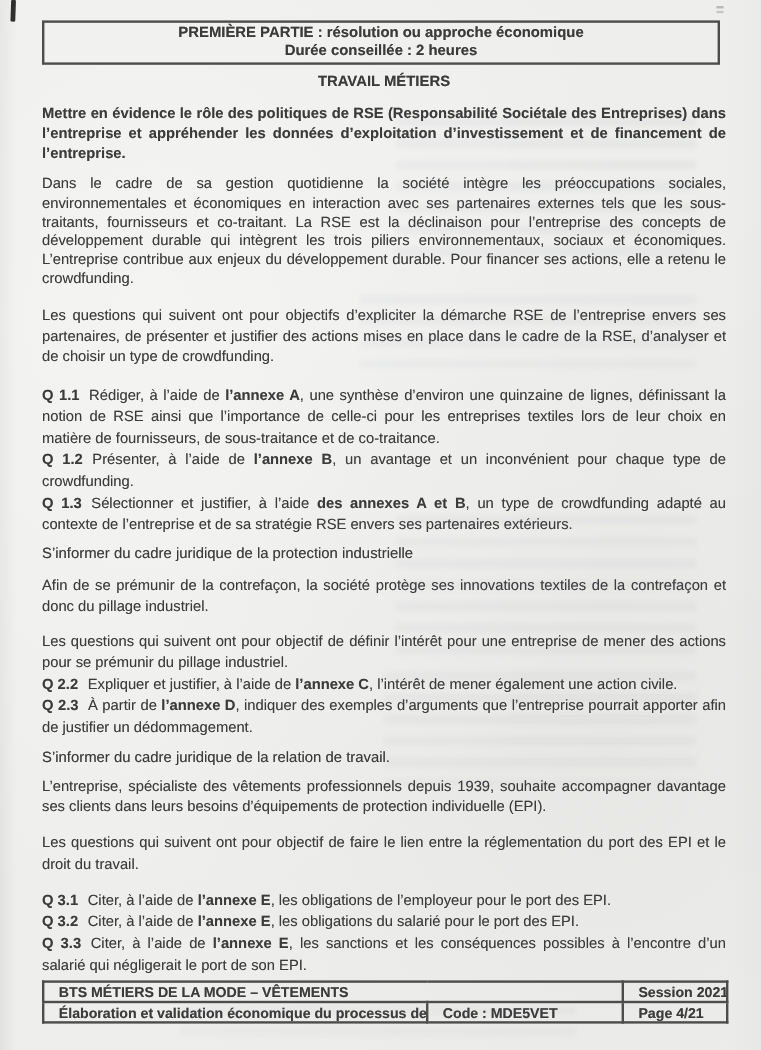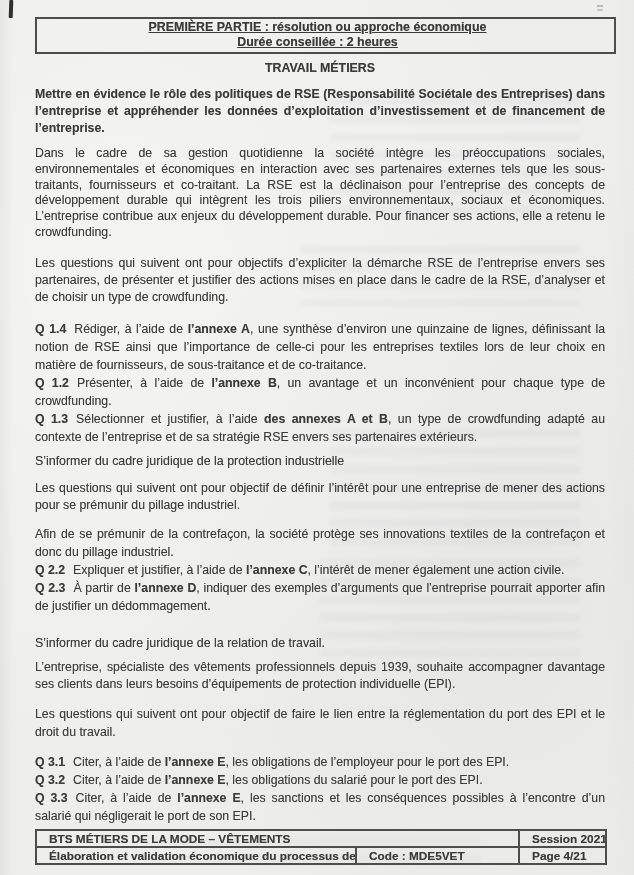--- a/index.html
+++ b/index.html
@@ -39,23 +39,22 @@
   .bleed.b4{left:320px;top:560px;width:260px;height:95px;opacity:.05;}
   .bleed.b5{left:150px;top:838px;width:330px;height:28px;opacity:.045;}
 
   .header-box{
     border:2px solid #4d4d4d;
     width:561px;
     text-align:center;
     font-weight:bold;
     font-size:12.4px;
     line-height:15px;
-    padding:1px 16px 2px 0;
+    padding:1px 0 2px 0;
     text-shadow:0 0 .4px rgba(59,59,59,.55);
-    text-decoration:underline;
   }
   .doc-title{
     text-align:center;font-weight:bold;font-size:12.4px;
     margin-top:7px;
     text-shadow:0 0 .4px rgba(59,59,59,.55);
   }
   .para{
     font-size:12.3px;text-align:justify;
     line-height:15.8px;
     text-shadow:0 0 .35px rgba(59,59,59,.4);
@@ -74,21 +73,21 @@
   .question .b{font-weight:bold;}
 
   .m-intro{margin-top:11px;}
   .m-p2{margin-top:9px;}
   .m-p3{margin-top:14px;}
   .m-q11{margin-top:13px;}
   .m-h1{margin-top:8px;}
   .m-p4{margin-top:12px;}
   .m-p5{margin-top:12px;}
   .m-q21{margin-top:13px;}
-  .m-h2{margin-top:21px;}
+  .m-h2{margin-top:9px;}
   .m-p6{margin-top:9px;}
   .m-p7{margin-top:13px;}
   .m-q31{margin-top:12px;}
 
   table.footer{
     margin-top:4px;
     border-collapse:collapse;
     width:570px;
     table-layout:fixed;
     font-size:11.8px;font-weight:bold;
@@ -124,34 +123,34 @@
 
   <div class="doc-title">TRAVAIL MÉTIERS</div>
 
   <div class="para bold m-intro">Mettre en évidence le rôle des politiques de RSE (Responsabilité Sociétale des Entreprises) dans l’entreprise et appréhender les données d’exploitation d’investissement et de financement de l’entreprise.</div>
 
   <div class="para m-p2">Dans le cadre de sa gestion quotidienne la société intègre les préoccupations sociales, environnementales et économiques en interaction avec ses partenaires externes tels que les sous-traitants, fournisseurs et co-traitant. La RSE est la déclinaison pour l’entreprise des concepts de développement durable qui intègrent les trois piliers environnementaux, sociaux et économiques. L’entreprise contribue aux enjeux du développement durable. Pour financer ses actions, elle a retenu le crowdfunding.</div>
 
   <div class="para lh-lg m-p3">Les questions qui suivent ont pour objectifs d’expliciter la démarche RSE de l’entreprise envers ses partenaires, de présenter et justifier des actions mises en place dans le cadre de la RSE, d’analyser et de choisir un type de crowdfunding.</div>
 
   <div class="question m-q11">
-    <span class="q-num">Q 1.4</span><span><span>Rédiger, à l’aide de </span><span class="b">l’annexe A</span><span>, une synthèse d’environ une quinzaine de lignes, définissant la notion de RSE ainsi que l’importance de celle-ci pour les entreprises textiles lors de leur choix en matière de fournisseurs, de sous-traitance et de co-traitance.</span></span>
+    <span class="q-num">Q 1.1</span><span><span>Rédiger, à l’aide de </span><span class="b">l’annexe A</span><span>, une synthèse d’environ une quinzaine de lignes, définissant la notion de RSE ainsi que l’importance de celle-ci pour les entreprises textiles lors de leur choix en matière de fournisseurs, de sous-traitance et de co-traitance.</span></span>
   </div>
   <div class="question">
     <span class="q-num">Q 1.2</span><span><span>Présenter, à l’aide de </span><span class="b">l’annexe B</span><span>, un avantage et un inconvénient pour chaque type de crowdfunding.</span></span>
   </div>
   <div class="question">
     <span class="q-num">Q 1.3</span><span><span>Sélectionner et justifier, à l’aide </span><span class="b">des annexes A et B</span><span>, un type de crowdfunding adapté au contexte de l’entreprise et de sa stratégie RSE envers ses partenaires extérieurs.</span></span>
   </div>
 
   <div class="section-h m-h1">S’informer du cadre juridique de la protection industrielle</div>
 
+  <div class="para lh-lg m-p4">Afin de se prémunir de la contrefaçon, la société protège ses innovations textiles de la contrefaçon et donc du pillage industriel.</div>
+
   <div class="para lh-lg m-p5">Les questions qui suivent ont pour objectif de définir l’intérêt pour une entreprise de mener des actions pour se prémunir du pillage industriel.</div>
-
-  <div class="para lh-lg m-p4">Afin de se prémunir de la contrefaçon, la société protège ses innovations textiles de la contrefaçon et donc du pillage industriel.</div>
 
   <div class="question">
     <span class="q-num">Q 2.2</span><span><span>Expliquer et justifier, à l’aide de </span><span class="b">l’annexe C</span><span>, l’intérêt de mener également une action civile.</span></span>
   </div>
   <div class="question">
     <span class="q-num">Q 2.3</span><span><span>À partir de </span><span class="b">l’annexe D</span><span>, indiquer des exemples d’arguments que l’entreprise pourrait apporter afin de justifier un dédommagement.</span></span>
   </div>
 
   <div class="section-h m-h2">S’informer du cadre juridique de la relation de travail.</div>
 

